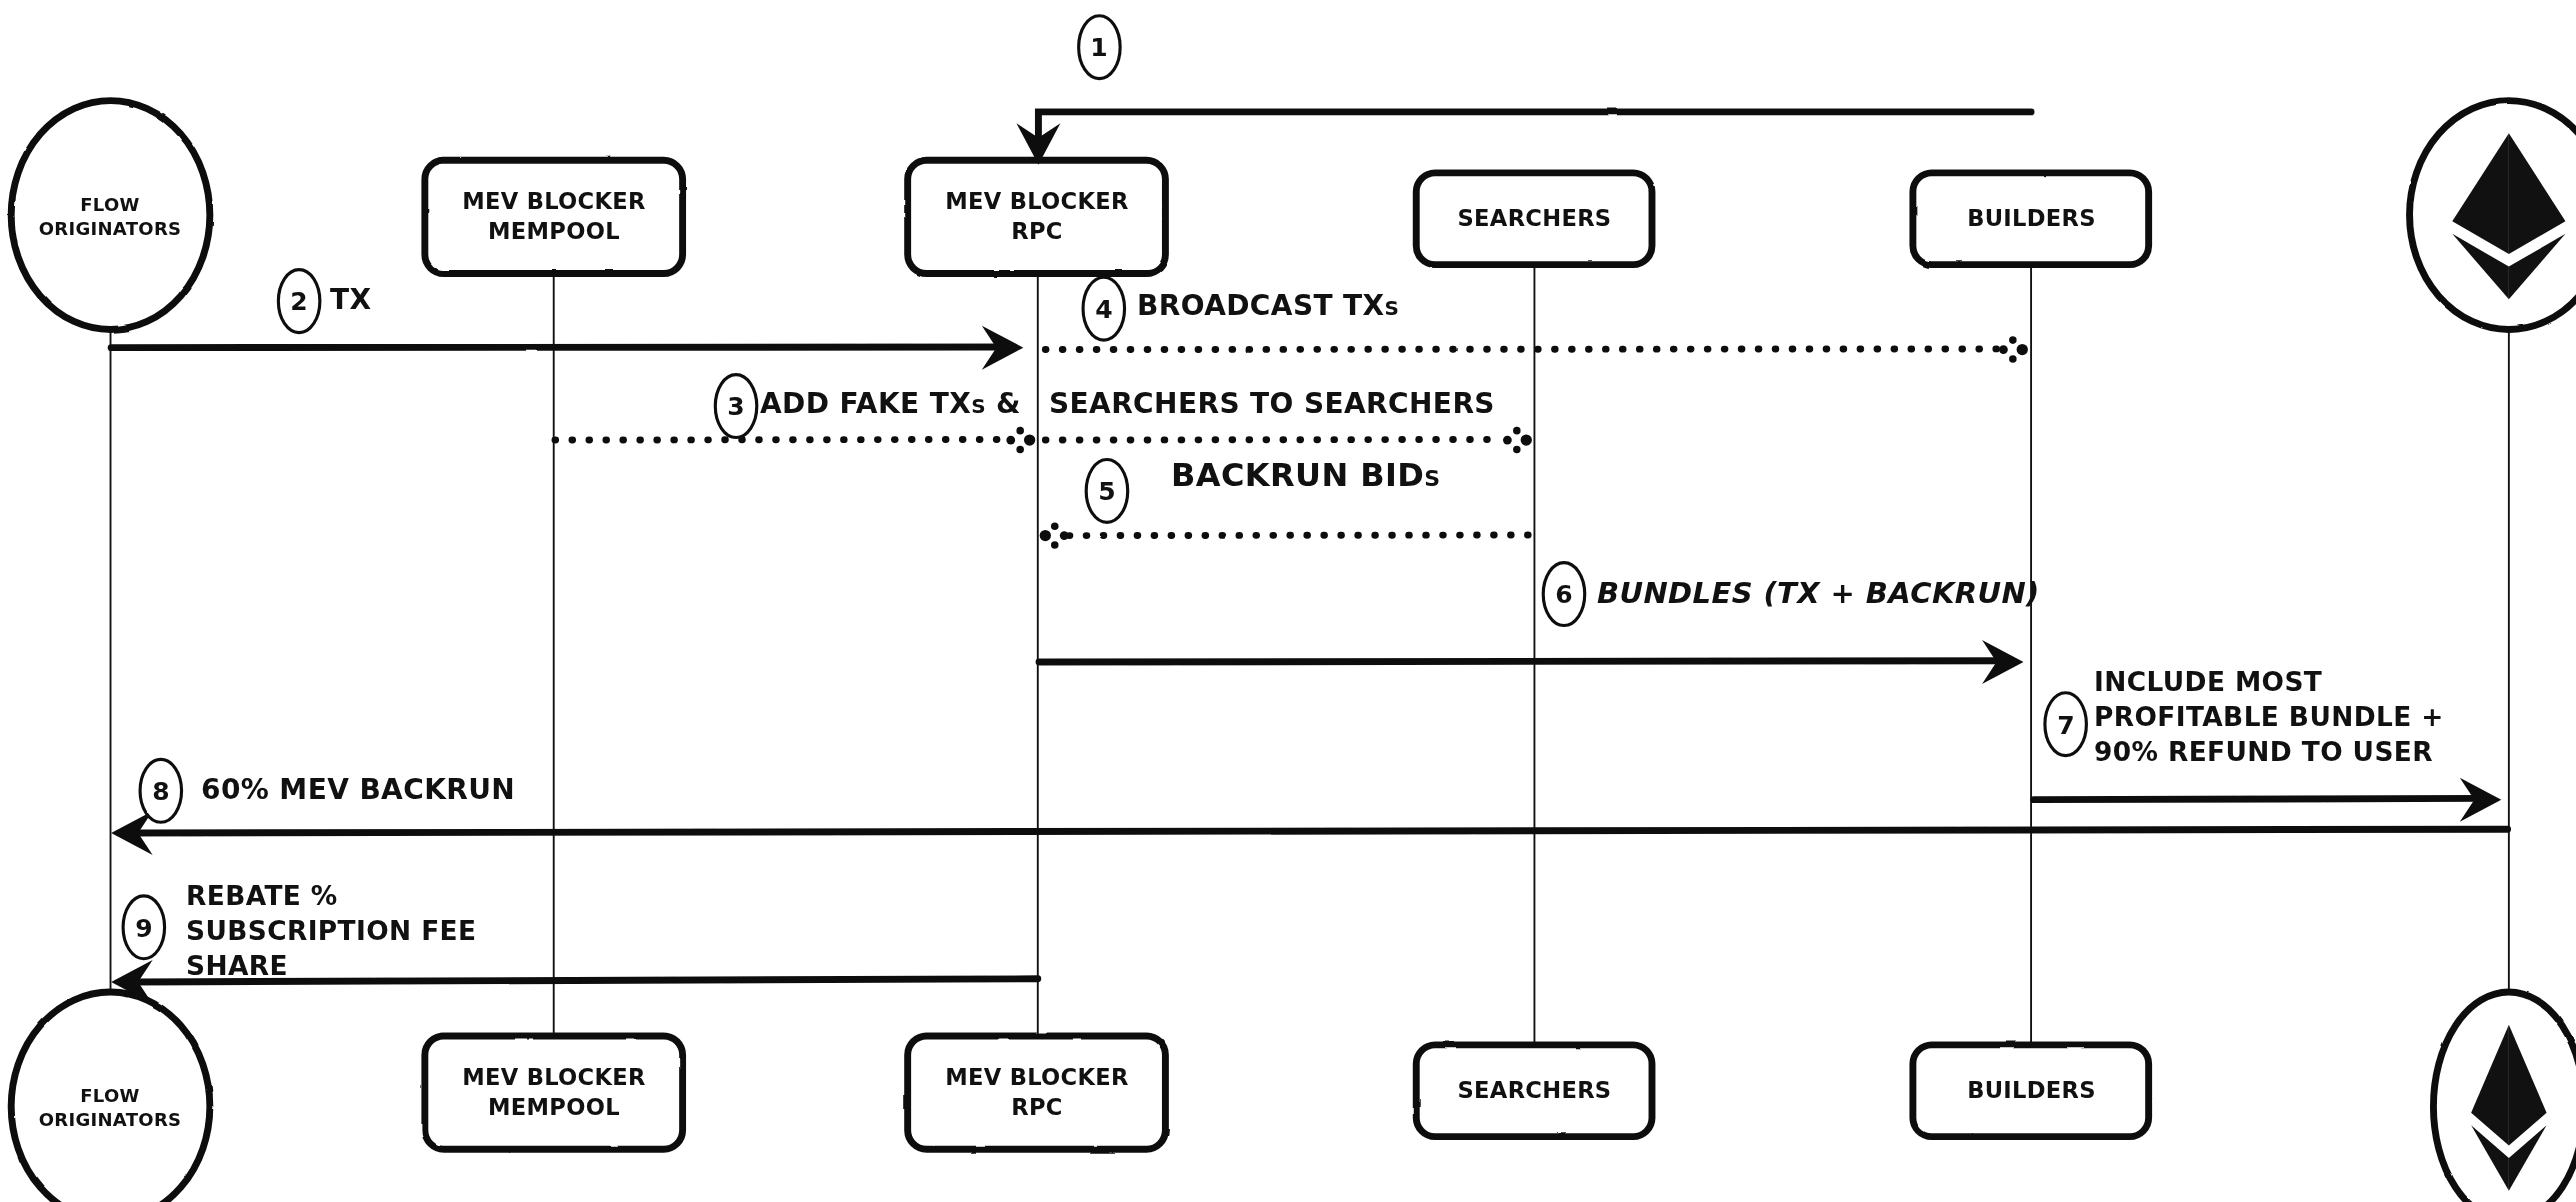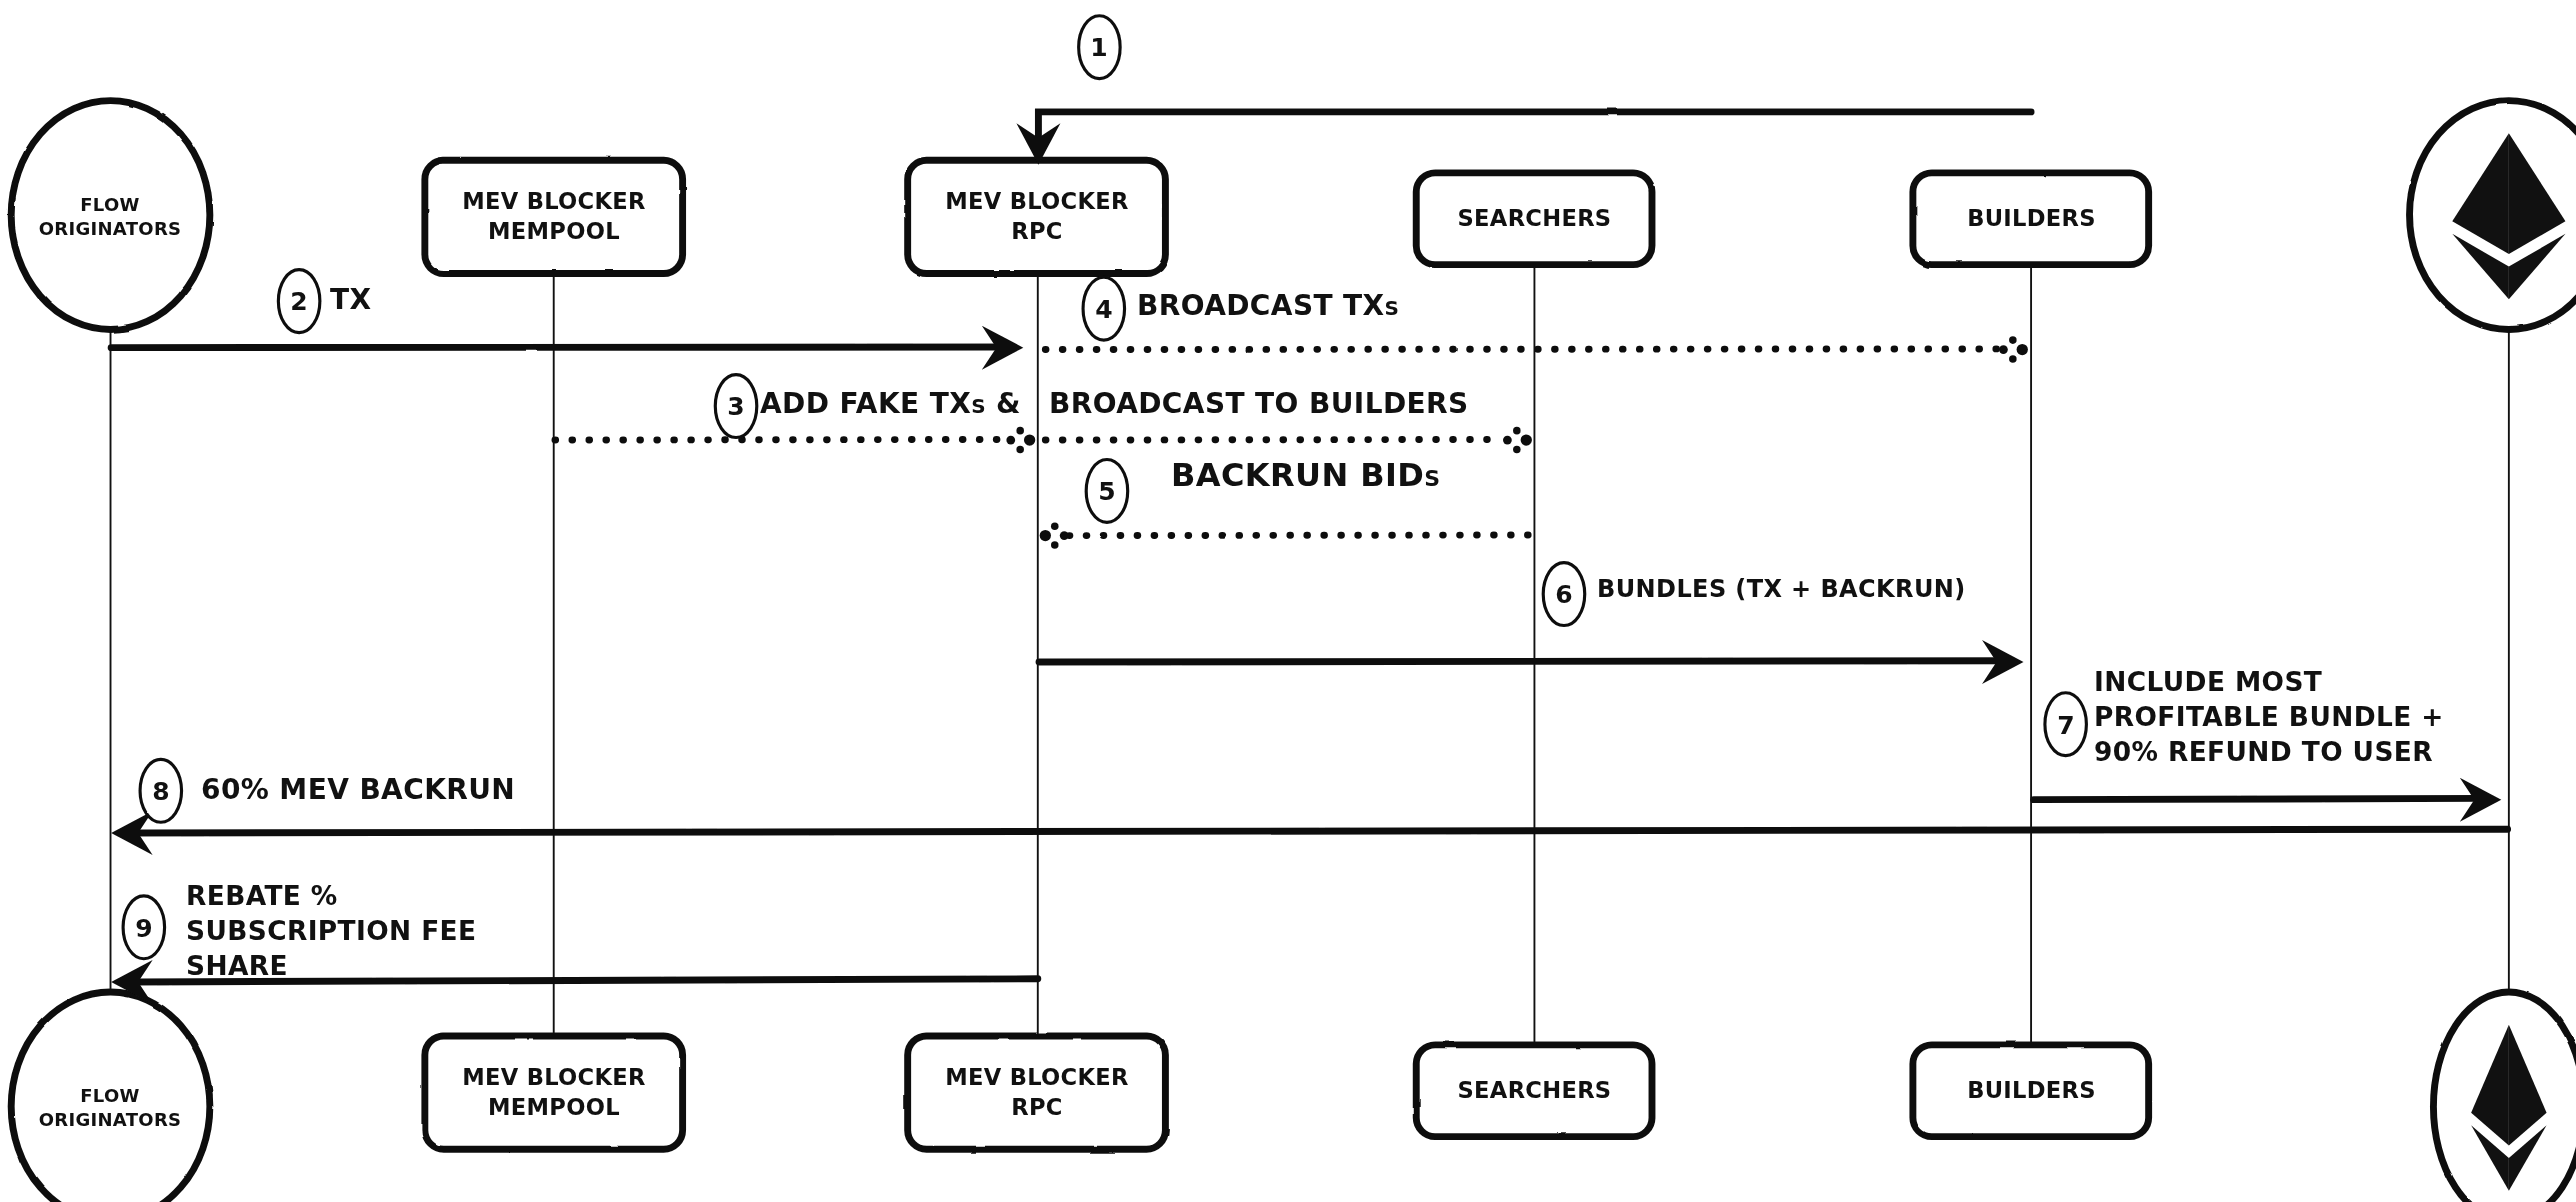--- a/index.html
+++ b/index.html
@@ -244,27 +244,27 @@
   <div class="stepNum" style="left:1088px;top:472px;width:38px;height:38px;font-size:25px;">5</div>
   <div class="stepNum" style="left:1545px;top:575px;width:38px;height:38px;font-size:25px;">6</div>
   <div class="stepNum" style="left:2047px;top:706px;width:38px;height:38px;font-size:25px;">7</div>
   <div class="stepNum" style="left:142px;top:772px;width:38px;height:38px;font-size:25px;">8</div>
   <div class="stepNum" style="left:125px;top:909px;width:38px;height:38px;font-size:25px;">9</div>
 
 
   <div class="msgLabel" style="left:330px;top:282px;font-size:28px;">TX</div>
 
   <div class="msgLabel" style="left:760px;top:386px;font-size:28px;">ADD FAKE TXs &amp;</div>
-  <div class="msgLabel" style="left:1049px;top:386px;font-size:28px;">BROADCAST TO BUILDERS</div>
+  <div class="msgLabel" style="left:1049px;top:386px;font-size:28px;">SEARCHERS TO SEARCHERS</div>
 
   <div class="msgLabel" style="left:1137px;top:288px;font-size:28px;">BROADCAST  TXs</div>
 
   <div class="msgLabel" style="left:1171px;top:454px;font-size:32px;">BACKRUN BIDs</div>
 
-  <div class="msgLabel" style="left:1597px;top:574px;font-size:24px;">BUNDLES (TX + BACKRUN)</div>
+  <div class="msgLabel" style="left:1597px;top:574px;font-size:29px;font-style:italic;">BUNDLES (TX + BACKRUN)</div>
 
   <div class="msgLabel center" style="left:2094px;top:665px;width:415px;font-size:26.4px;">INCLUDE MOST
 PROFITABLE BUNDLE +
 90% REFUND TO USER</div>
 
   <div class="msgLabel" style="left:201px;top:772px;font-size:28px;">60% MEV BACKRUN</div>
 
   <div class="msgLabel" style="left:186px;top:879px;font-size:26.4px;">REBATE %
 SUBSCRIPTION FEE
 SHARE</div>

